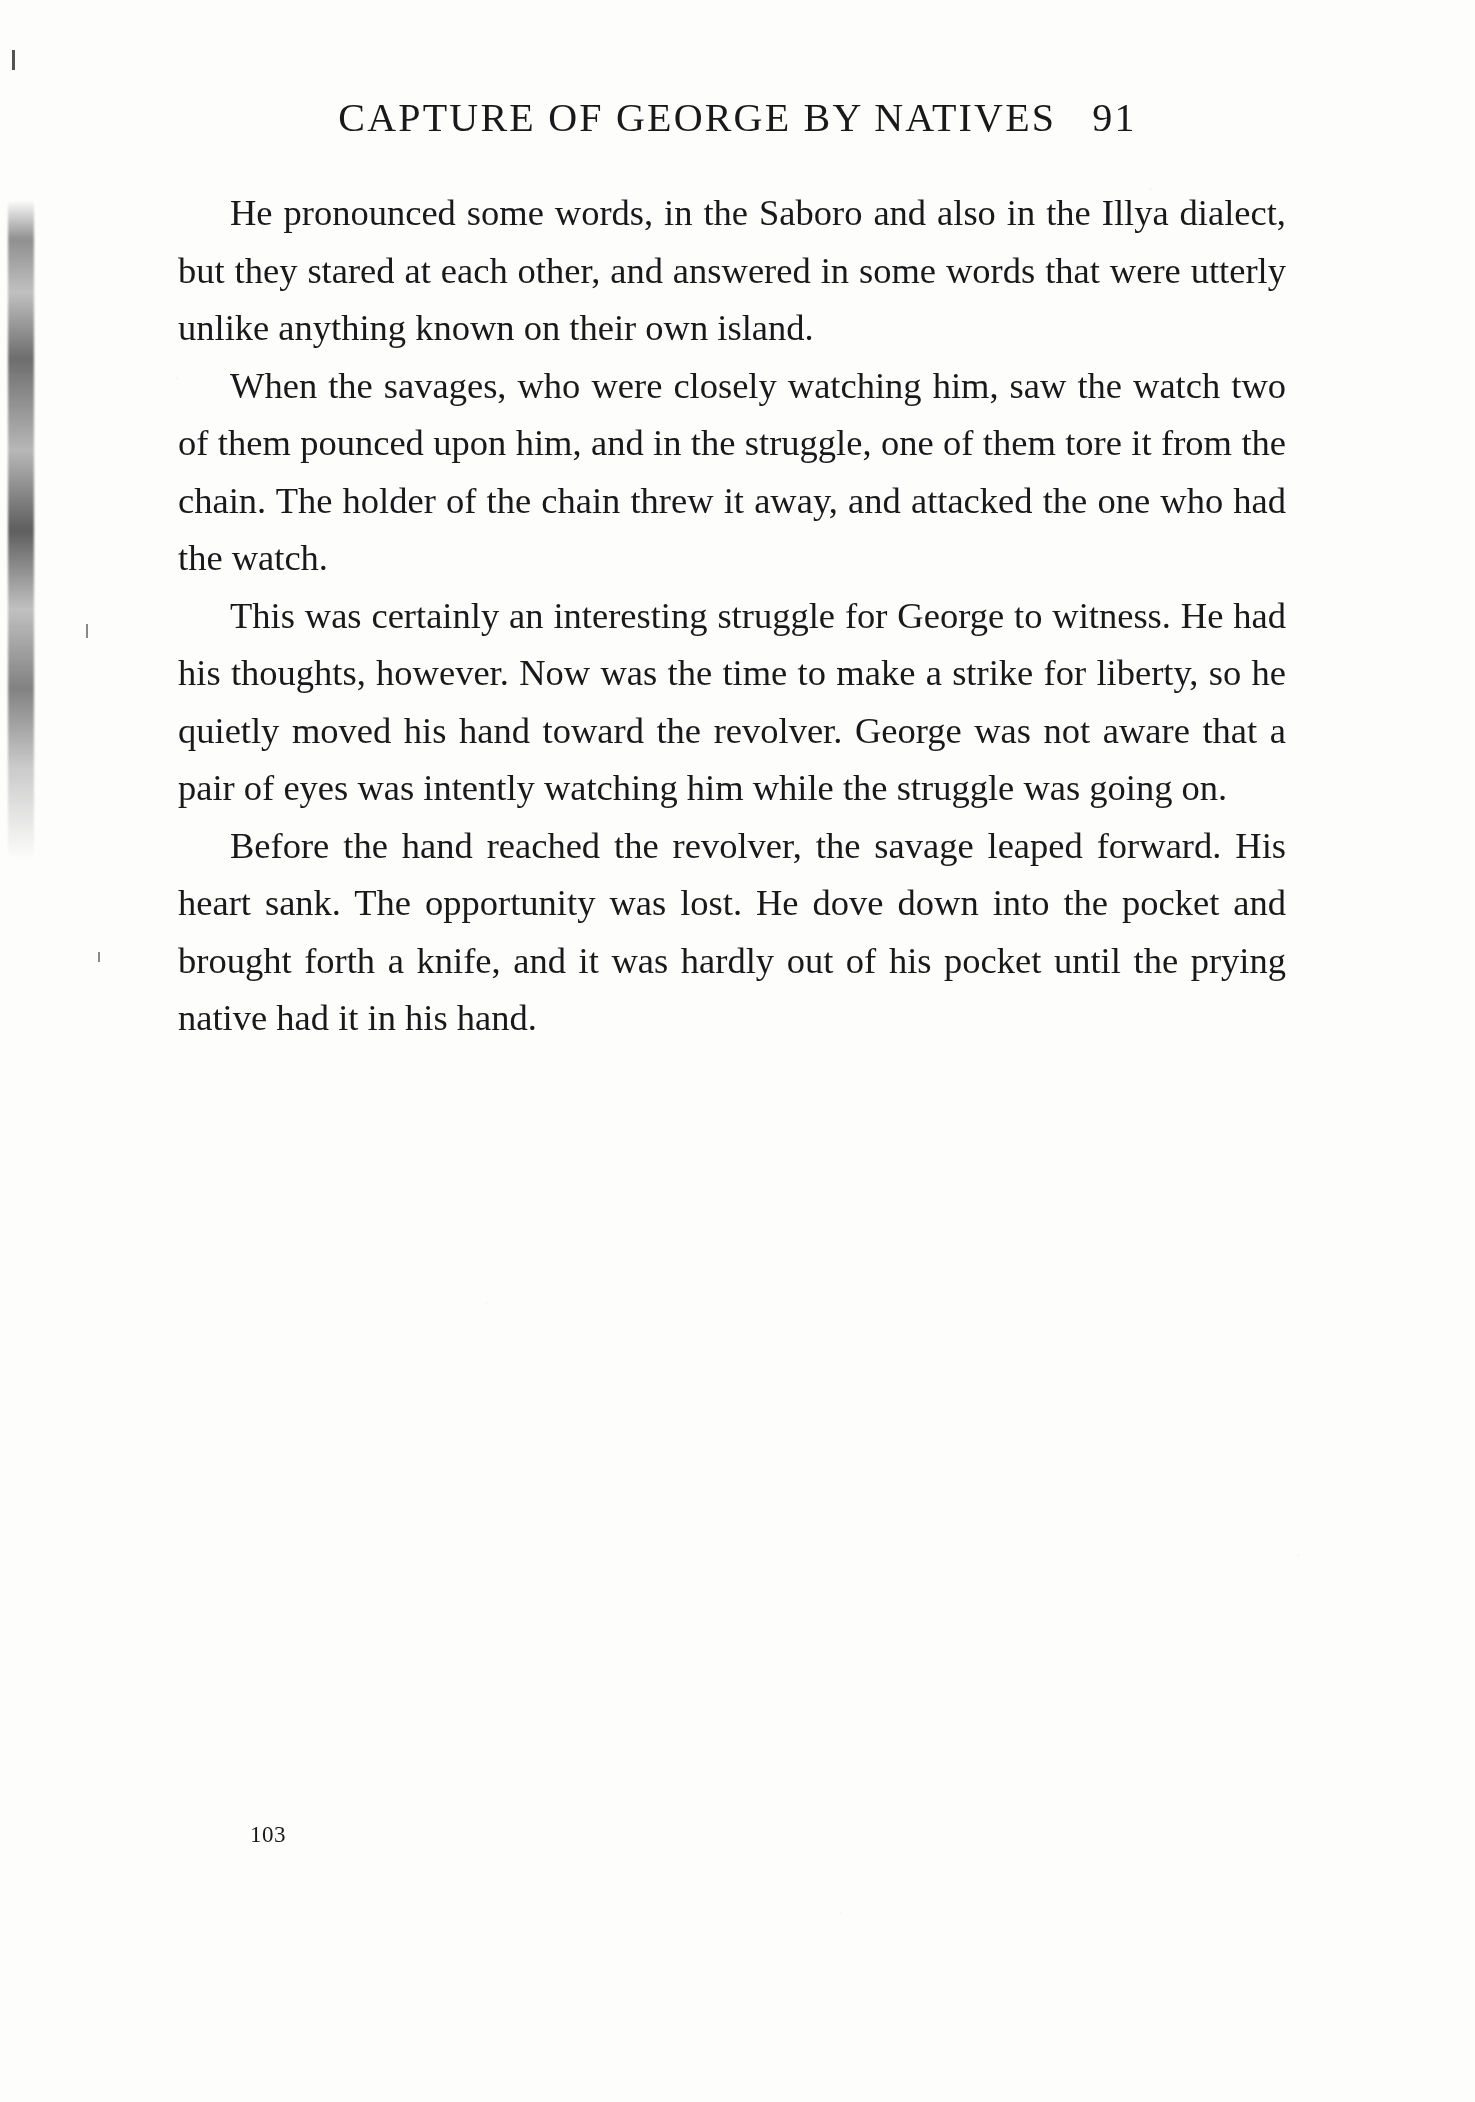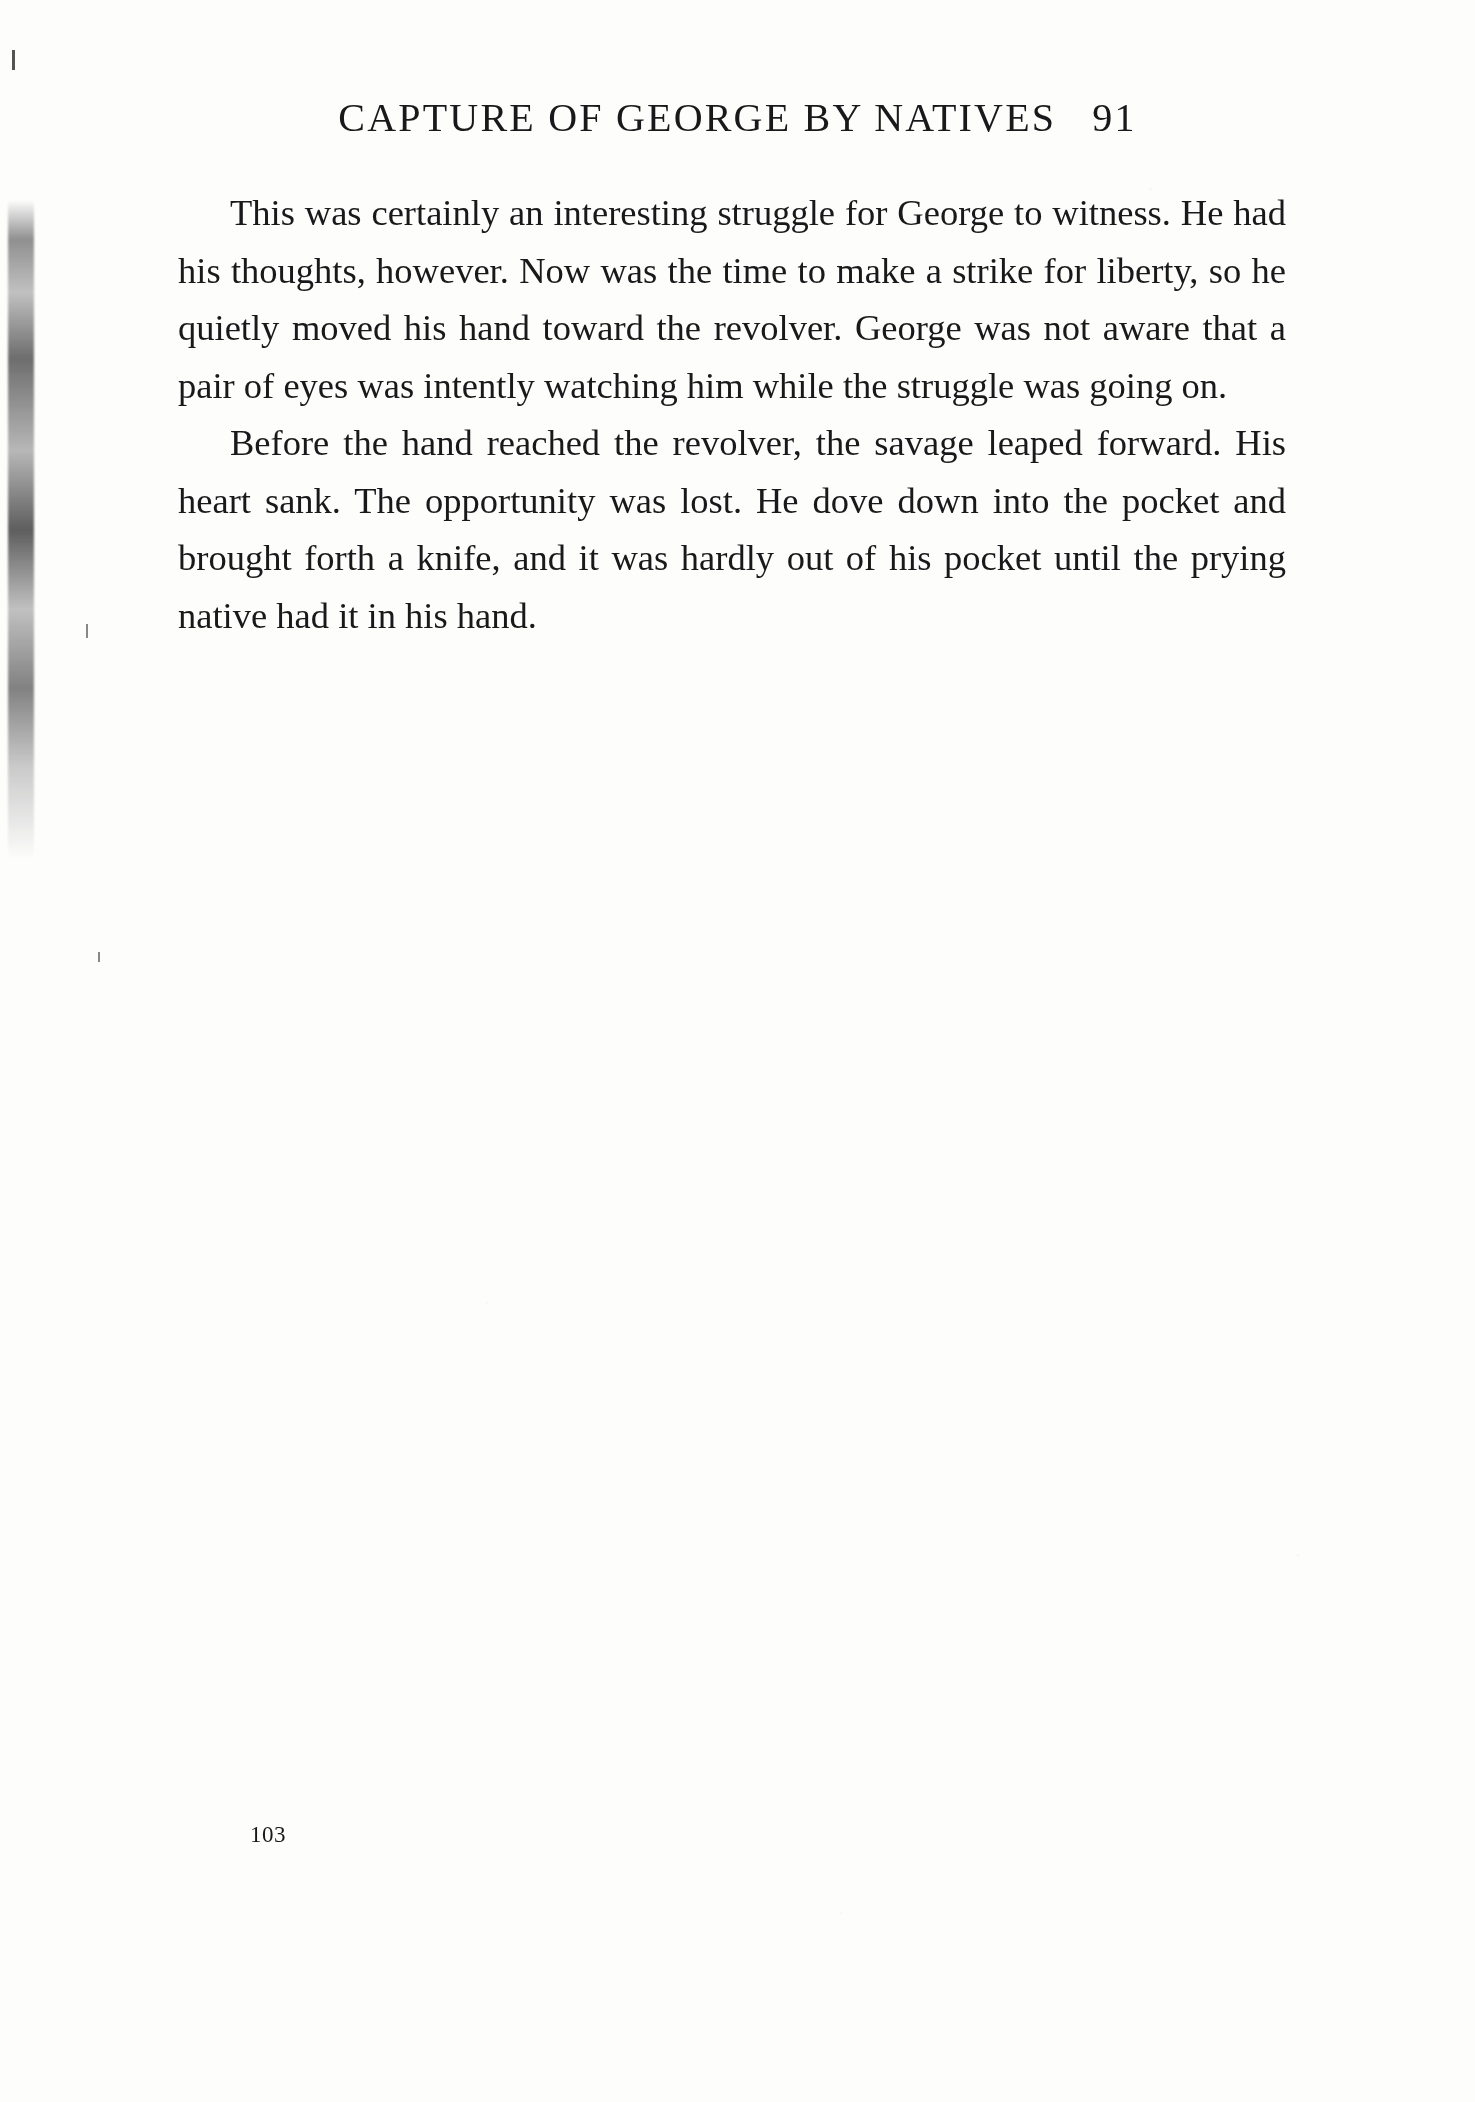--- a/index.html
+++ b/index.html
@@ -128,19 +128,21 @@
 <div class="stray-mark" style="left:86px; top:624px;"></div>
 <div class="stray-mark" style="left:98px; top:952px; height:10px;"></div>
 
 <div class="content">
 
   <div class="running-head">
     <span class="title">CAPTURE OF GEORGE BY NATIVES</span><span class="folio">91</span>
   </div>
 
   <div class="body-text">
+    <p>He pronounced some words, in the Saboro and also in the Illya dialect, but they stared at each other, and answered in some words that were utterly unlike anything known on their own island.</p>
+    <p>When the savages, who were closely watching him, saw the watch two of them pounced upon him, and in the struggle, one of them tore it from the chain.   The holder of the chain threw it away, and attacked the one who had the watch.</p>
     <p>This was certainly an interesting struggle for George to witness.   He had his thoughts, however. Now was the time to make a strike for liberty, so he quietly moved his hand toward the revolver.   George was not aware that a pair of eyes was intently watching him while the struggle was going on.</p>
     <p>Before the hand reached the revolver, the savage leaped forward.   His heart sank.   The opportunity was lost.   He dove down into the pocket and brought forth a knife, and it was hardly out of his pocket until the prying native had it in his hand.</p>
   </div>
 
   <div class="signature">103</div>
 
 </div>
 
 </body></html>

